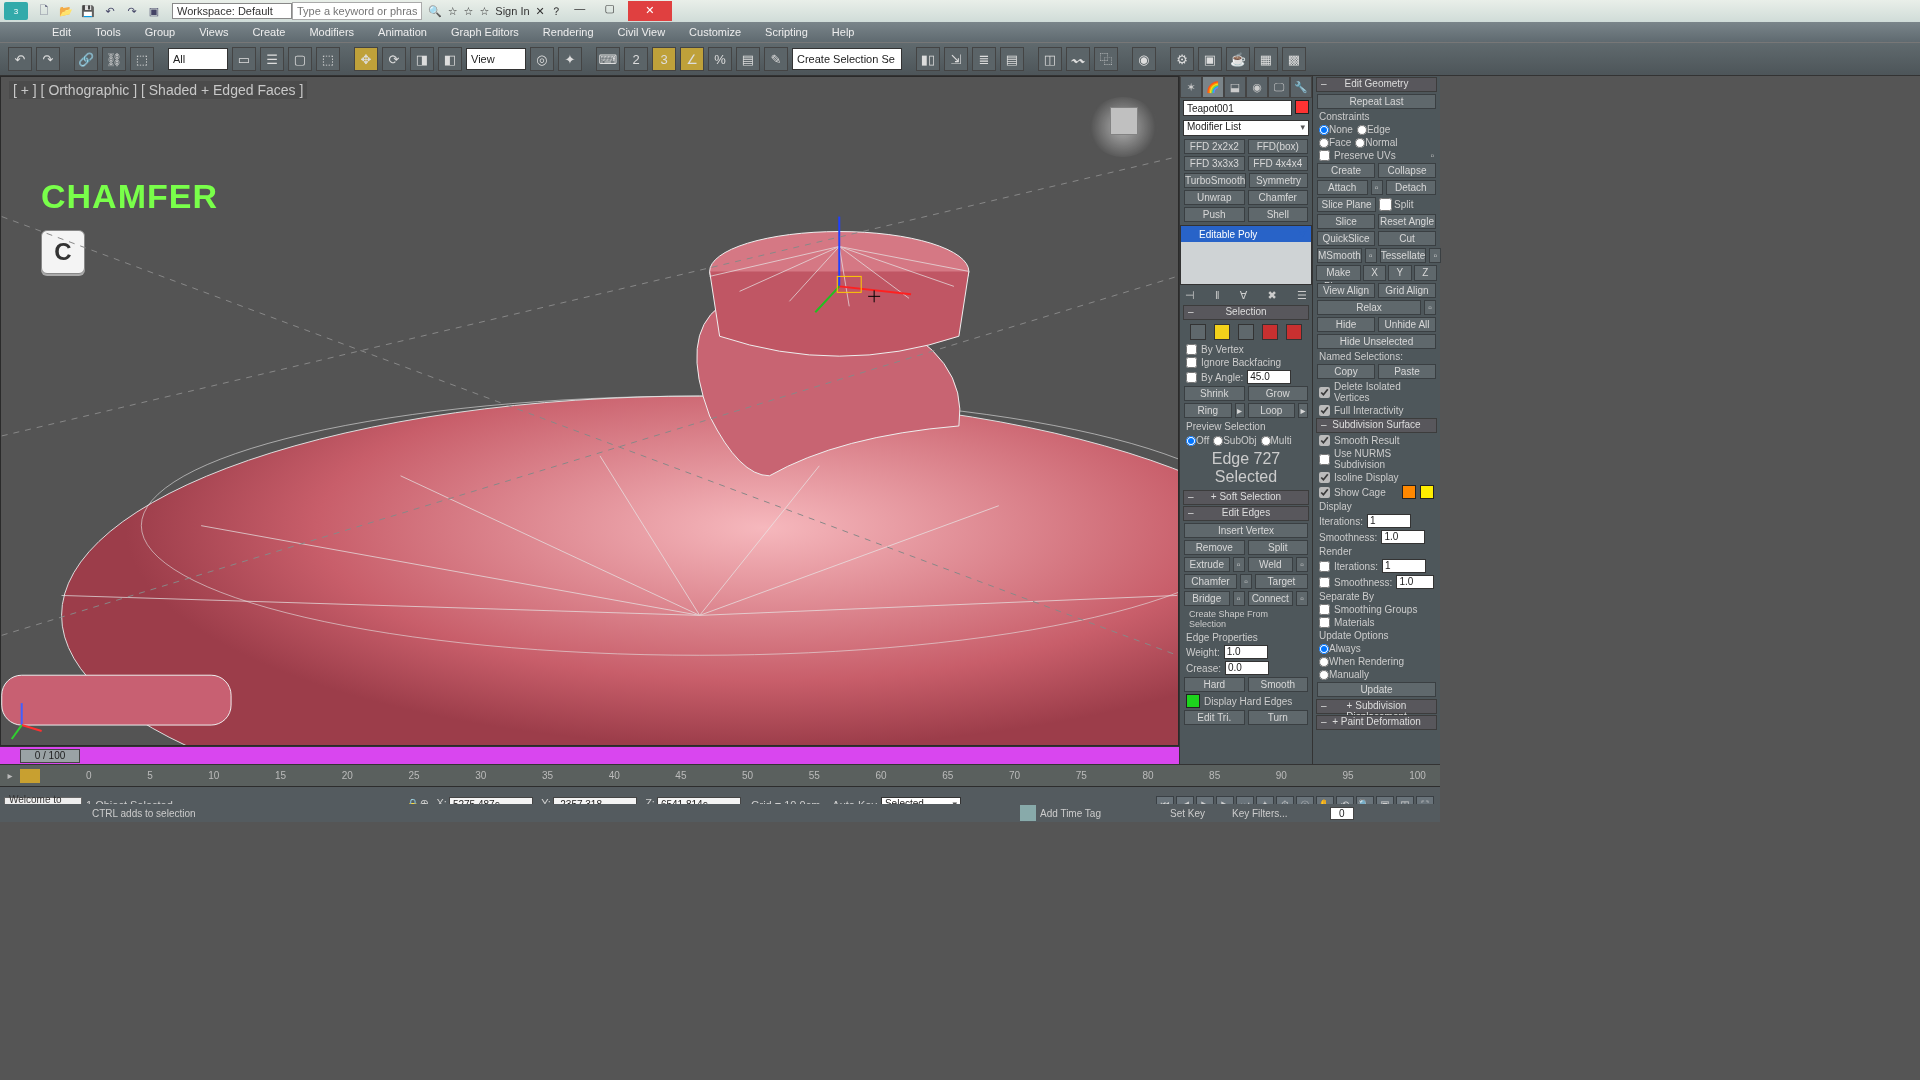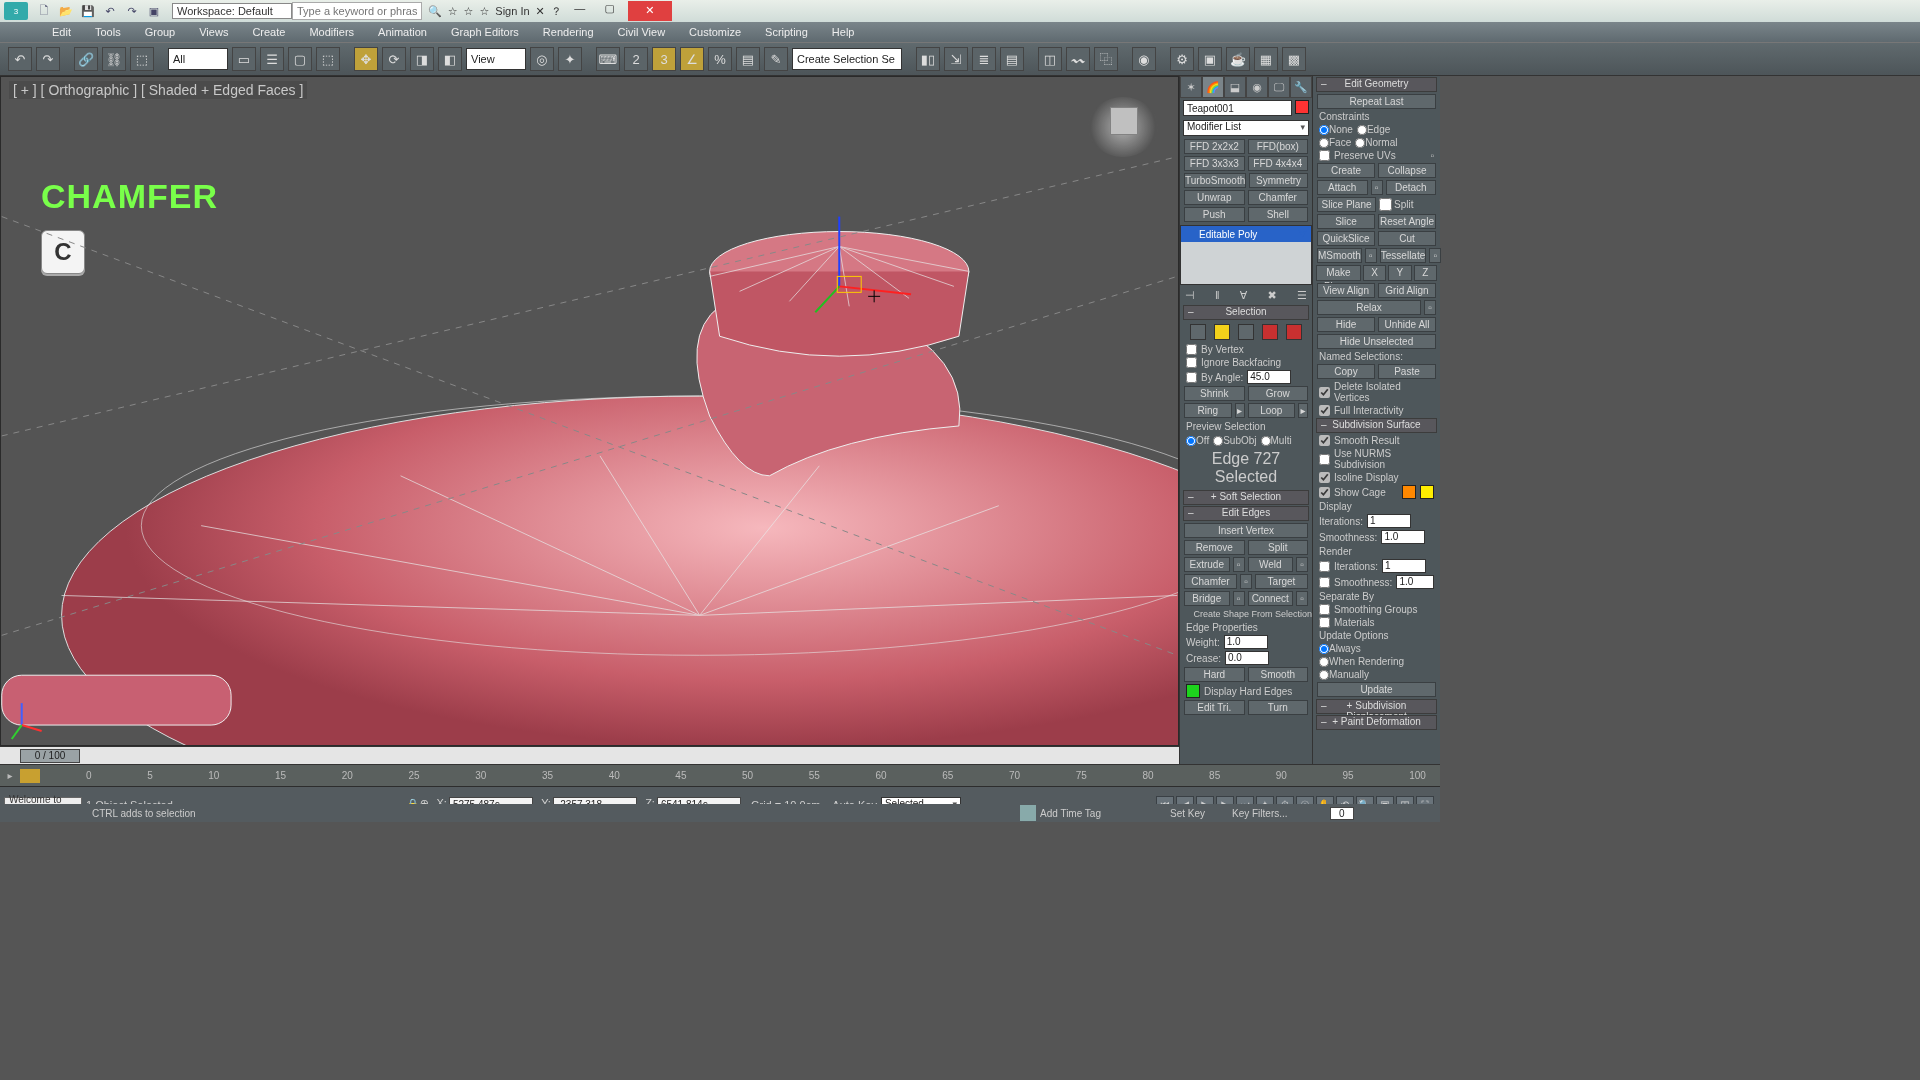--- a/index.html
+++ b/index.html
@@ -70,21 +70,21 @@
 
 
 #editgeo { position:absolute; left:1312px; top:76px; width:128px; height:732px; background:#4e575b; border-left:1px solid #333; font-size:10px;}
 .radio-row { display:flex; gap:4px; padding:1px 6px; font-size:10px;}
 .radio-row label{display:flex;align-items:center;gap:0;}
 .radio-row input{width:10px;height:10px;}
 .tiny3 { display:flex; padding:1px 3px; gap:2px;}
 .tiny3 .pn-btn{font-size:10px;}
 
 
-#timeslider { position:absolute; left:0; top:746px; width:1179px; height:18px; background:#e5e5e5; border-top:1px solid #333;}
+#timeslider { position:absolute; left:0; top:746px; width:1179px; height:18px; background:#d946ef; border-top:1px solid #333;}
 #timeslider .knob { position:absolute; left:20px; top:0; width:60px; height:14px; margin-top:2px; background:#9aa2a5; border:1px solid #444; text-align:center; font-size:10px; color:#222;}
 #trackbar { position:absolute; left:0; top:764px; width:1440px; height:22px; background:#5a605e; border-top:1px solid #333; display:flex; align-items:center; font-size:10px; color:#bbb;}
 #trackbar .ticks { flex:1; display:flex; justify-content:space-between; padding:0 14px 0 46px;}
 
 
 #statusbar { position:absolute; left:0; top:786px; width:1440px; height:36px; background:#545b5f; display:flex; align-items:center; font-size:11px; color:#d0d0d0; border-top:1px solid #2d2d2d;}
 #statusbar .prompt { width:78px; background:#eee; color:#333; height:16px; margin:0 4px; padding:0 4px; border:1px solid #666; font-size:10px; display:flex;align-items:center;}
 #statusbar .msg { width:320px; }
 #statusbar .coords { display:flex; gap:2px; }
 #statusbar .coords .fld { background:#f4f4f4; color:#222; width:84px; height:16px; border:1px solid #444; font-size:10px; padding:0 3px; display:flex; align-items:center;}
@@ -378,21 +378,21 @@
       <div class="pn-btn">Chamfer</div>
       <div class="pn-btn" style="flex:0 0 12px">▫</div>
       <div class="pn-btn">Target Weld</div>
     </div>
   <div class="half">
       <div class="pn-btn">Bridge</div>
       <div class="pn-btn" style="flex:0 0 12px">▫</div>
       <div class="pn-btn">Connect</div>
       <div class="pn-btn" style="flex:0 0 12px">▫</div>
     </div>
-  <div style="padding:2px 0;font-size:9px;text-align:right">Create Shape From Selection</div>
+  <div style="padding:2px 9px;font-size:9px;text-align:left">Create Shape From Selection</div>
   <div style="padding:1px 6px;font-size:10px">Edge Properties</div>
   <div class="chk">
       <span>Weight:</span>
       <span class="spin">1.0</span>
     </div>
   <div class="chk">
       <span>Crease:</span>
       <span class="spin">0.0</span>
     </div>
   <div class="half">

